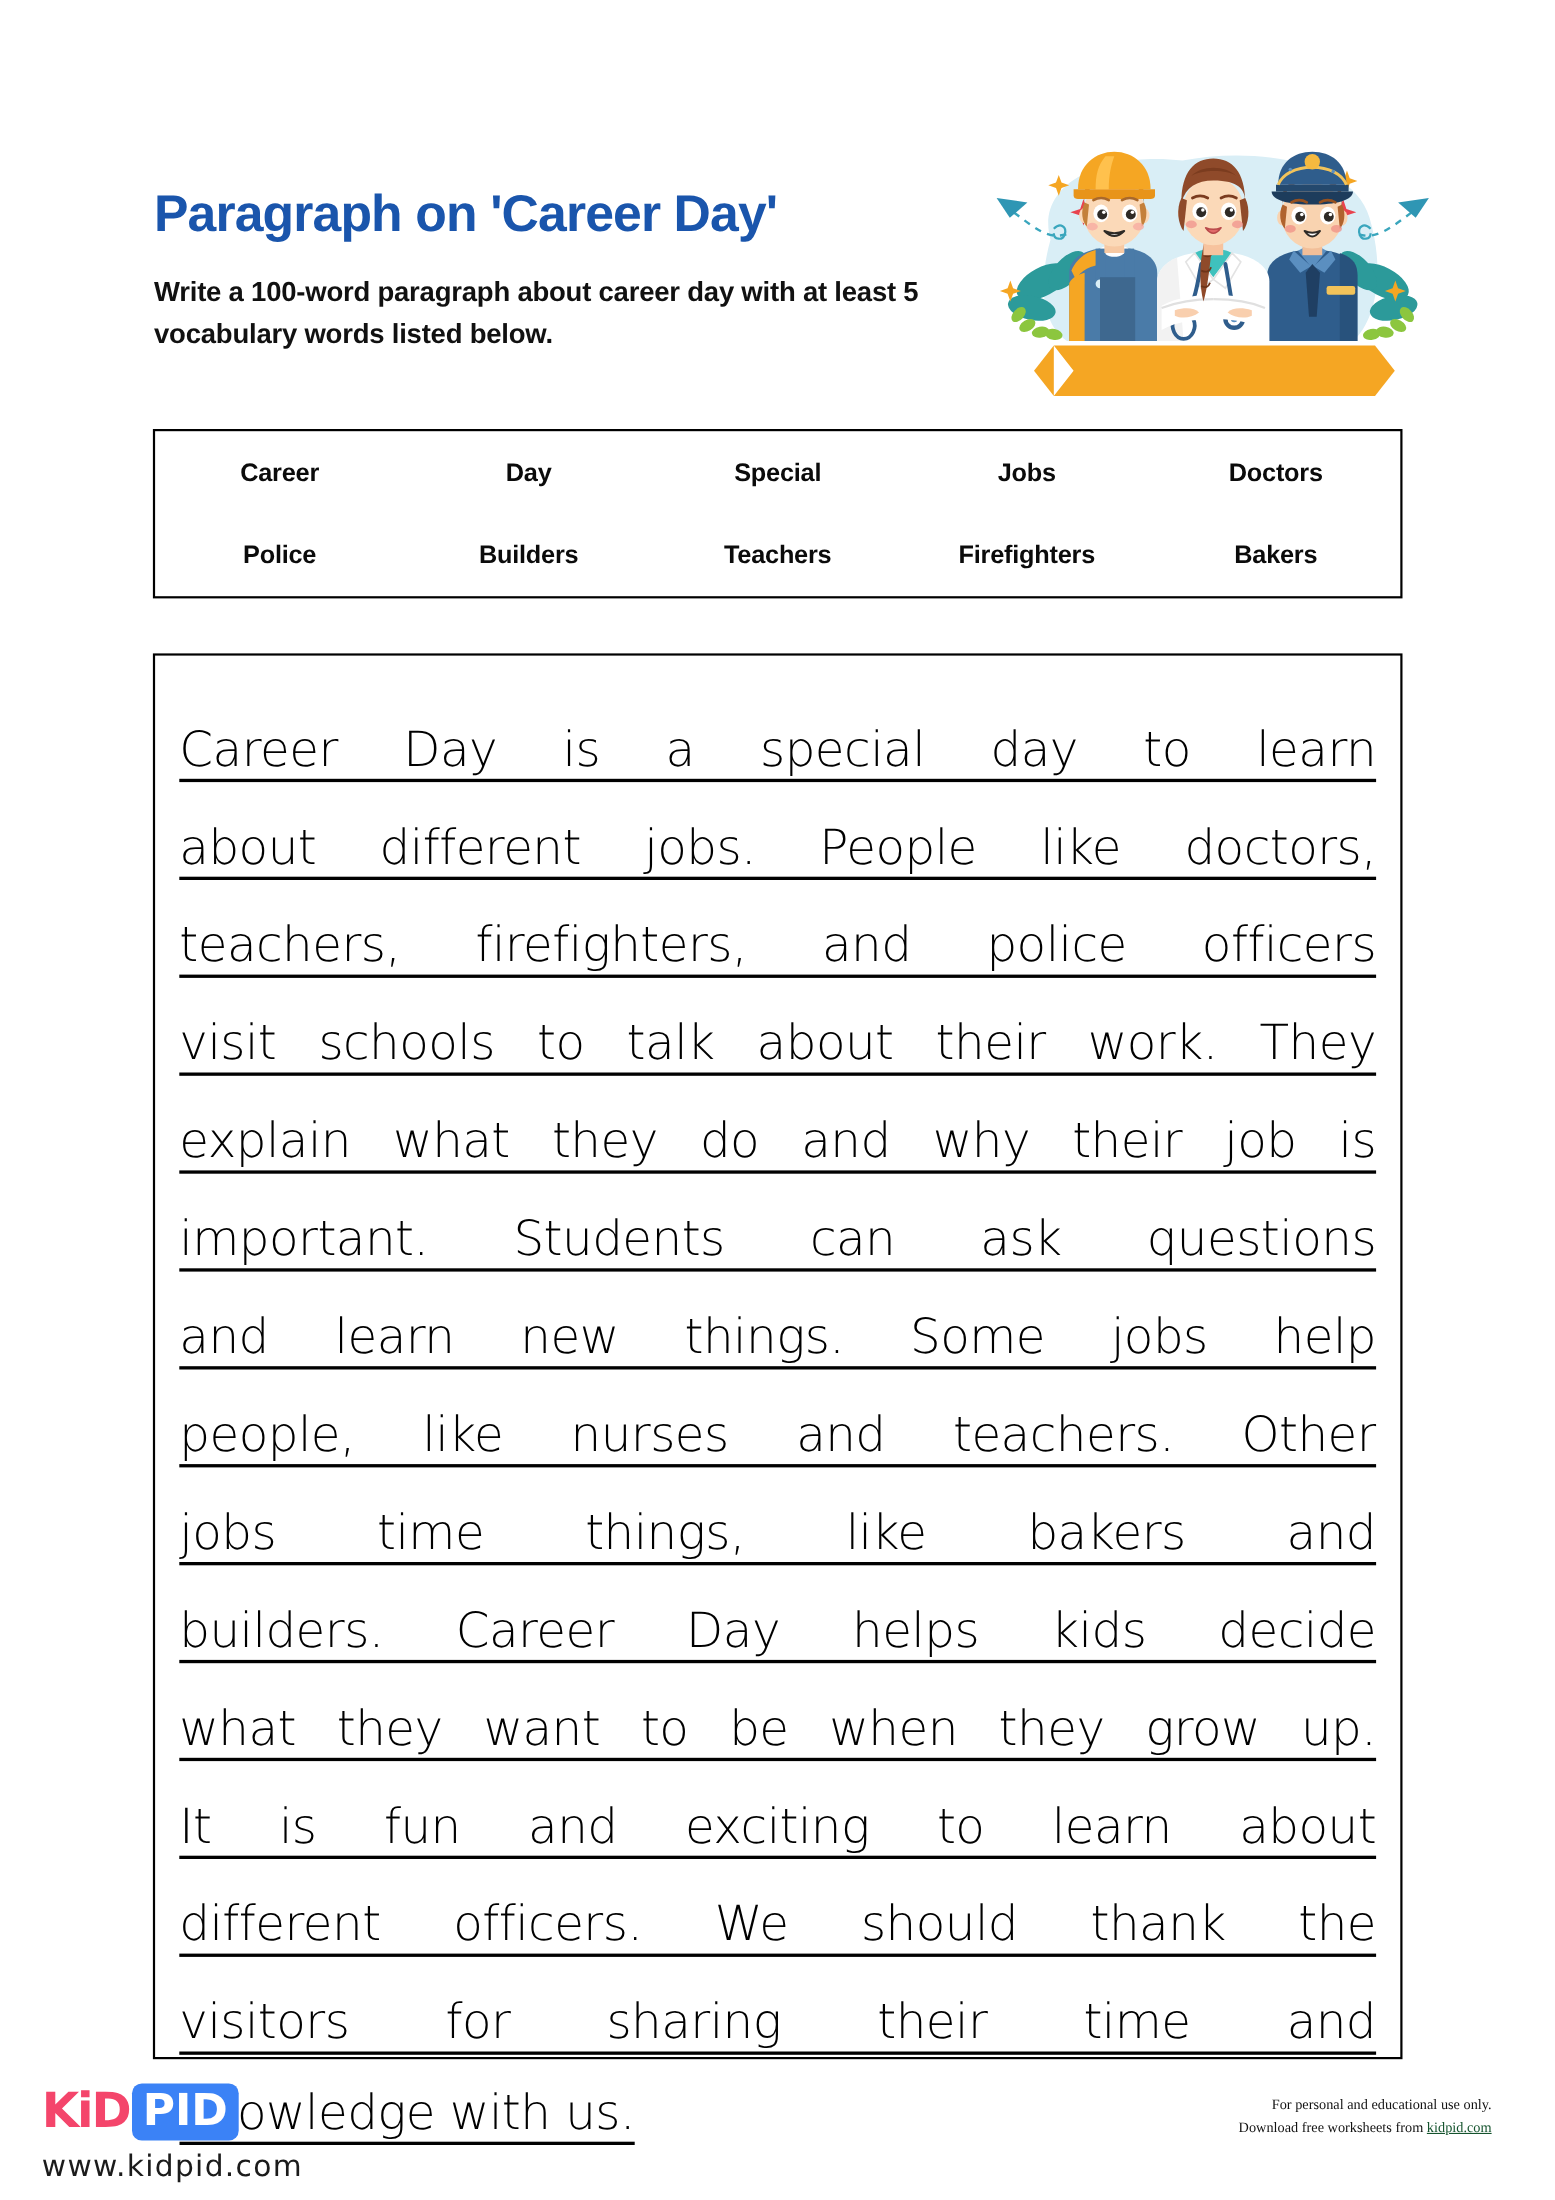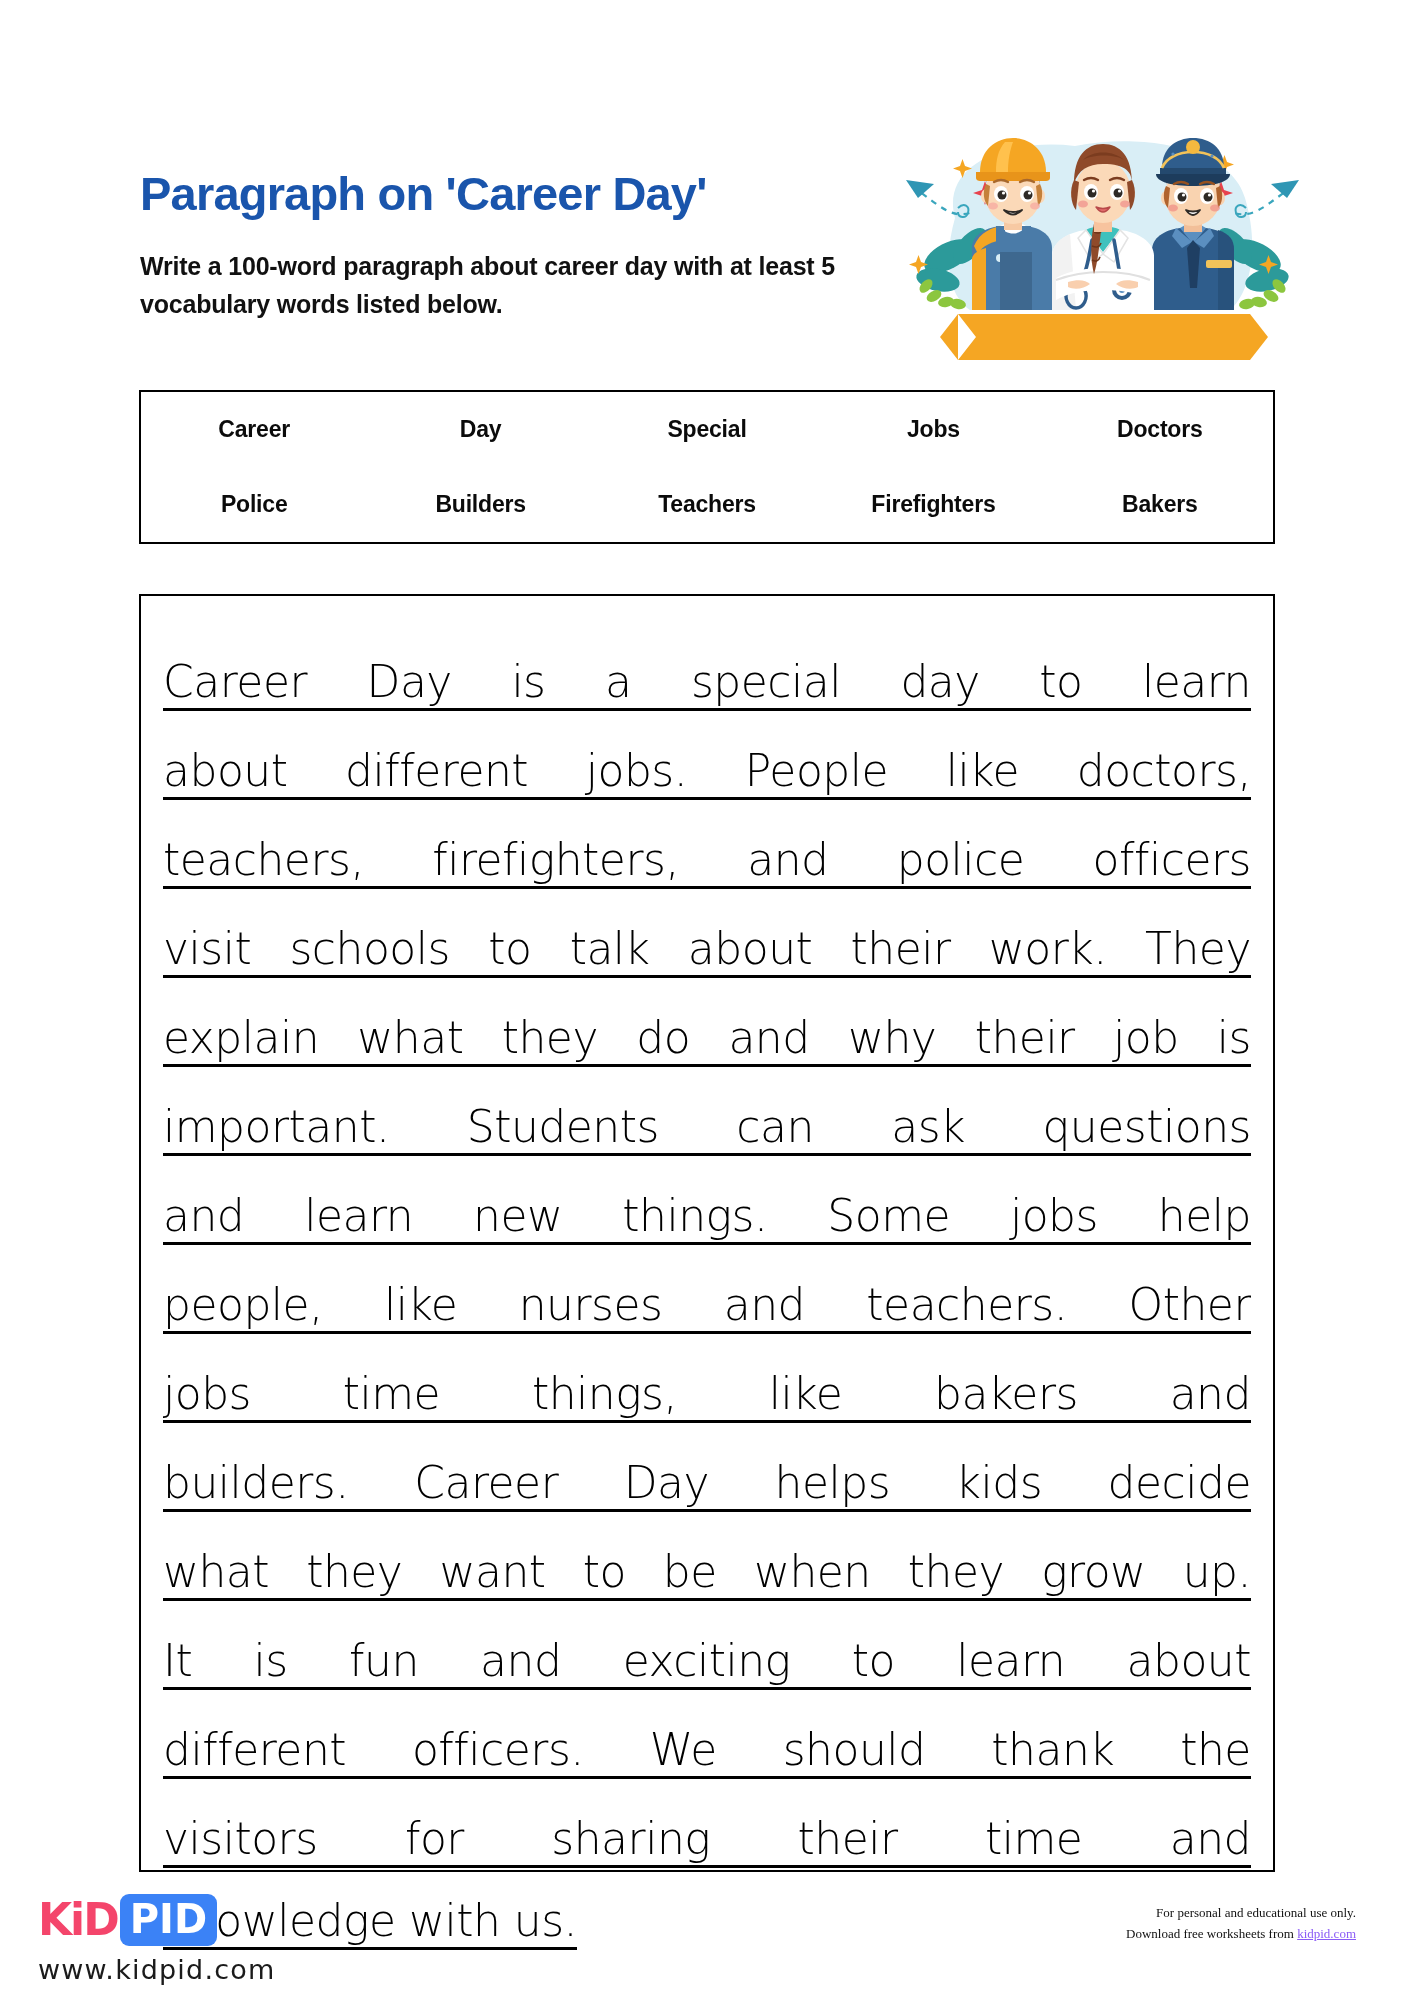--- a/index.html
+++ b/index.html
@@ -173,21 +173,21 @@
     right: 58px;
     top: 22px;
     text-align: right;
     font-family: "Liberation Serif", serif;
     font-size: 13px;
     color: #111111;
     line-height: 1.65;
   }
   .footer-link {
     text-decoration: underline;
-    color: #8b5cf6;
+    color: #14532d;
   }
 </style>
 </head>
 <body>
 
 <div class="header">
 
   <div class="title">Paragraph on 'Career Day'</div>
 
   <div class="subtitle">Write a 100-word paragraph about career day with at least 5 vocabulary words listed below.</div>

